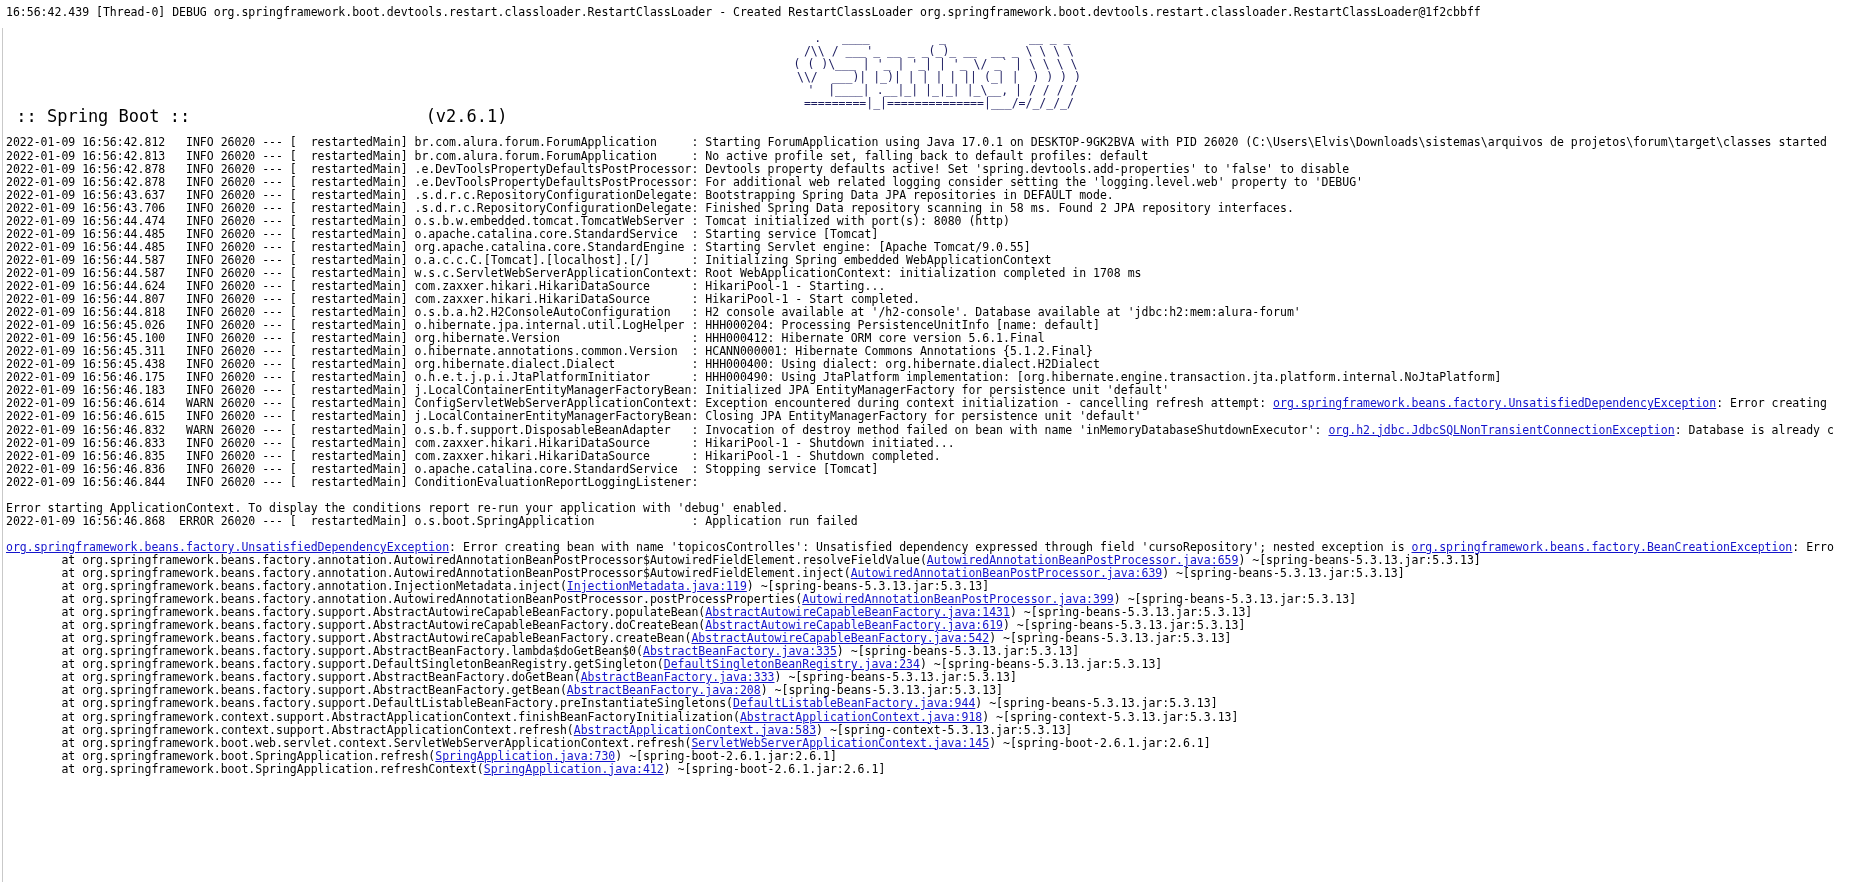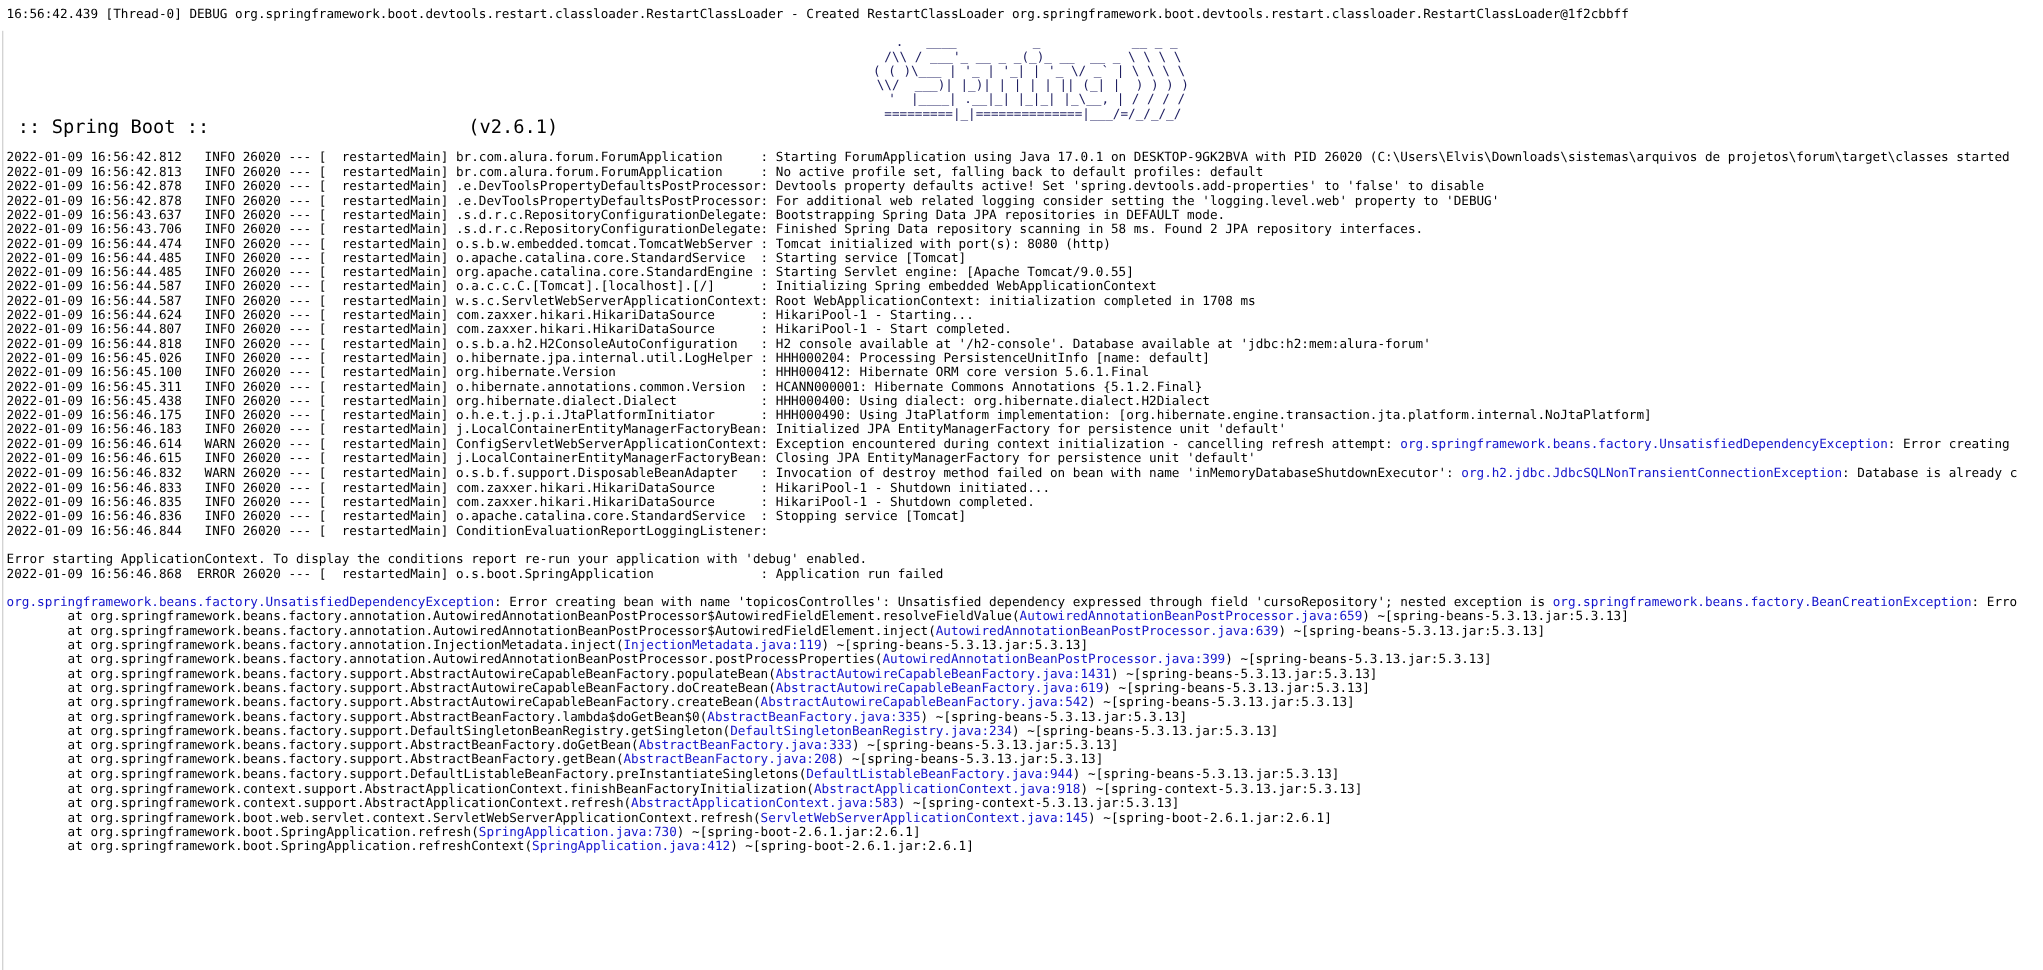--- a/index.html
+++ b/index.html
@@ -45,20 +45,21 @@
     text-align:center;
   }
   .bannerver{
     white-space:pre;
     line-height:13.05px;
     font-size:17px;
     color:#000;
   }
   a.link{
     color:#1414cc;
+    text-decoration:underline;
     cursor:pointer;
     text-align:center;
   }
 </style>
 </head>
 <body>
 
 <div id="console">
   <div class="gutter-rule"></div>
   <div class="lines" id="lines"><div class="line"><span>16:56:42.439 [Thread-0] DEBUG org.springframework.boot.devtools.restart.classloader.RestartClassLoader - Created RestartClassLoader org.springframework.boot.devtools.restart.classloader.RestartClassLoader@1f2cbbff</span></div><div class="blank">&nbsp;</div><div class="banner">  .   ____          _            __ _ _</div><div class="banner"> /\\ / ___'_ __ _ _(_)_ __  __ _ \ \ \ \</div><div class="banner">( ( )\___ | '_ | '_| | '_ \/ _` | \ \ \ \</div><div class="banner"> \\/  ___)| |_)| | | | | || (_| |  ) ) ) )</div><div class="banner">  '  |____| .__|_| |_|_| |_\__, | / / / /</div><div class="banner"> =========|_|==============|___/=/_/_/_/</div><div class="bannerver"> :: Spring Boot ::                       (v2.6.1)</div><div class="blank">&nbsp;</div><div class="line"><span>2022-01-09 16:56:42.812   INFO 26020 --- [  restartedMain] </span><span>br.com.alura.forum.ForumApplication     </span><span>: Starting ForumApplication using Java 17.0.1 on DESKTOP-9GK2BVA with PID 26020 (C:\Users\Elvis\Downloads\sistemas\arquivos de projetos\forum\target\classes started </span></div><div class="line"><span>2022-01-09 16:56:42.813   INFO 26020 --- [  restartedMain] </span><span>br.com.alura.forum.ForumApplication     </span><span>: No active profile set, falling back to default profiles: default</span></div><div class="line"><span>2022-01-09 16:56:42.878   INFO 26020 --- [  restartedMain] </span><span>.e.DevToolsPropertyDefaultsPostProcessor</span><span>: Devtools property defaults active! Set 'spring.devtools.add-properties' to 'false' to disable</span></div><div class="line"><span>2022-01-09 16:56:42.878   INFO 26020 --- [  restartedMain] </span><span>.e.DevToolsPropertyDefaultsPostProcessor</span><span>: For additional web related logging consider setting the 'logging.level.web' property to 'DEBUG'</span></div><div class="line"><span>2022-01-09 16:56:43.637   INFO 26020 --- [  restartedMain] </span><span>.s.d.r.c.RepositoryConfigurationDelegate</span><span>: Bootstrapping Spring Data JPA repositories in DEFAULT mode.</span></div><div class="line"><span>2022-01-09 16:56:43.706   INFO 26020 --- [  restartedMain] </span><span>.s.d.r.c.RepositoryConfigurationDelegate</span><span>: Finished Spring Data repository scanning in 58 ms. Found 2 JPA repository interfaces.</span></div><div class="line"><span>2022-01-09 16:56:44.474   INFO 26020 --- [  restartedMain] </span><span>o.s.b.w.embedded.tomcat.TomcatWebServer </span><span>: Tomcat initialized with port(s): 8080 (http)</span></div><div class="line"><span>2022-01-09 16:56:44.485   INFO 26020 --- [  restartedMain] </span><span>o.apache.catalina.core.StandardService  </span><span>: Starting service [Tomcat]</span></div><div class="line"><span>2022-01-09 16:56:44.485   INFO 26020 --- [  restartedMain] </span><span>org.apache.catalina.core.StandardEngine </span><span>: Starting Servlet engine: [Apache Tomcat/9.0.55]</span></div><div class="line"><span>2022-01-09 16:56:44.587   INFO 26020 --- [  restartedMain] </span><span>o.a.c.c.C.[Tomcat].[localhost].[/]      </span><span>: Initializing Spring embedded WebApplicationContext</span></div><div class="line"><span>2022-01-09 16:56:44.587   INFO 26020 --- [  restartedMain] </span><span>w.s.c.ServletWebServerApplicationContext</span><span>: Root WebApplicationContext: initialization completed in 1708 ms</span></div><div class="line"><span>2022-01-09 16:56:44.624   INFO 26020 --- [  restartedMain] </span><span>com.zaxxer.hikari.HikariDataSource      </span><span>: HikariPool-1 - Starting...</span></div><div class="line"><span>2022-01-09 16:56:44.807   INFO 26020 --- [  restartedMain] </span><span>com.zaxxer.hikari.HikariDataSource      </span><span>: HikariPool-1 - Start completed.</span></div><div class="line"><span>2022-01-09 16:56:44.818   INFO 26020 --- [  restartedMain] </span><span>o.s.b.a.h2.H2ConsoleAutoConfiguration   </span><span>: H2 console available at '/h2-console'. Database available at 'jdbc:h2:mem:alura-forum'</span></div><div class="line"><span>2022-01-09 16:56:45.026   INFO 26020 --- [  restartedMain] </span><span>o.hibernate.jpa.internal.util.LogHelper </span><span>: HHH000204: Processing PersistenceUnitInfo [name: default]</span></div><div class="line"><span>2022-01-09 16:56:45.100   INFO 26020 --- [  restartedMain] </span><span>org.hibernate.Version                   </span><span>: HHH000412: Hibernate ORM core version 5.6.1.Final</span></div><div class="line"><span>2022-01-09 16:56:45.311   INFO 26020 --- [  restartedMain] </span><span>o.hibernate.annotations.common.Version  </span><span>: HCANN000001: Hibernate Commons Annotations {5.1.2.Final}</span></div><div class="line"><span>2022-01-09 16:56:45.438   INFO 26020 --- [  restartedMain] </span><span>org.hibernate.dialect.Dialect           </span><span>: HHH000400: Using dialect: org.hibernate.dialect.H2Dialect</span></div><div class="line"><span>2022-01-09 16:56:46.175   INFO 26020 --- [  restartedMain] </span><span>o.h.e.t.j.p.i.JtaPlatformInitiator      </span><span>: HHH000490: Using JtaPlatform implementation: [org.hibernate.engine.transaction.jta.platform.internal.NoJtaPlatform]</span></div><div class="line"><span>2022-01-09 16:56:46.183   INFO 26020 --- [  restartedMain] </span><span>j.LocalContainerEntityManagerFactoryBean</span><span>: Initialized JPA EntityManagerFactory for persistence unit 'default'</span></div><div class="line"><span>2022-01-09 16:56:46.614   WARN 26020 --- [  restartedMain] </span><span>ConfigServletWebServerApplicationContext</span><span>: Exception encountered during context initialization - cancelling refresh attempt: <a class="link">org.springframework.beans.factory.UnsatisfiedDependencyException</a>: Error creating </span></div><div class="line"><span>2022-01-09 16:56:46.615   INFO 26020 --- [  restartedMain] </span><span>j.LocalContainerEntityManagerFactoryBean</span><span>: Closing JPA EntityManagerFactory for persistence unit 'default'</span></div><div class="line"><span>2022-01-09 16:56:46.832   WARN 26020 --- [  restartedMain] </span><span>o.s.b.f.support.DisposableBeanAdapter   </span><span>: Invocation of destroy method failed on bean with name 'inMemoryDatabaseShutdownExecutor': <a class="link">org.h2.jdbc.JdbcSQLNonTransientConnectionException</a>: Database is already c</span></div><div class="line"><span>2022-01-09 16:56:46.833   INFO 26020 --- [  restartedMain] </span><span>com.zaxxer.hikari.HikariDataSource      </span><span>: HikariPool-1 - Shutdown initiated...</span></div><div class="line"><span>2022-01-09 16:56:46.835   INFO 26020 --- [  restartedMain] </span><span>com.zaxxer.hikari.HikariDataSource      </span><span>: HikariPool-1 - Shutdown completed.</span></div><div class="line"><span>2022-01-09 16:56:46.836   INFO 26020 --- [  restartedMain] </span><span>o.apache.catalina.core.StandardService  </span><span>: Stopping service [Tomcat]</span></div><div class="line"><span>2022-01-09 16:56:46.844   INFO 26020 --- [  restartedMain] </span><span>ConditionEvaluationReportLoggingListener</span><span>:</span></div><div class="blank">&nbsp;</div><div class="line"><span>Error starting ApplicationContext. To display the conditions report re-run your application with 'debug' enabled.</span></div><div class="line"><span>2022-01-09 16:56:46.868  ERROR 26020 --- [  restartedMain] </span><span>o.s.boot.SpringApplication              </span><span>: Application run failed</span></div><div class="blank">&nbsp;</div><div class="line"><a class="link">org.springframework.beans.factory.UnsatisfiedDependencyException</a><span>: Error creating bean with name 'topicosControlles': Unsatisfied dependency expressed through field 'cursoRepository'; nested exception is </span><a class="link">org.springframework.beans.factory.BeanCreationException</a><span>: Erro</span></div><div class="line"><span>        at org.springframework.beans.factory.annotation.AutowiredAnnotationBeanPostProcessor$AutowiredFieldElement.resolveFieldValue(</span><a class="link">AutowiredAnnotationBeanPostProcessor.java:659</a><span>) ~[spring-beans-5.3.13.jar:5.3.13]</span></div><div class="line"><span>        at org.springframework.beans.factory.annotation.AutowiredAnnotationBeanPostProcessor$AutowiredFieldElement.inject(</span><a class="link">AutowiredAnnotationBeanPostProcessor.java:639</a><span>) ~[spring-beans-5.3.13.jar:5.3.13]</span></div><div class="line"><span>        at org.springframework.beans.factory.annotation.InjectionMetadata.inject(</span><a class="link">InjectionMetadata.java:119</a><span>) ~[spring-beans-5.3.13.jar:5.3.13]</span></div><div class="line"><span>        at org.springframework.beans.factory.annotation.AutowiredAnnotationBeanPostProcessor.postProcessProperties(</span><a class="link">AutowiredAnnotationBeanPostProcessor.java:399</a><span>) ~[spring-beans-5.3.13.jar:5.3.13]</span></div><div class="line"><span>        at org.springframework.beans.factory.support.AbstractAutowireCapableBeanFactory.populateBean(</span><a class="link">AbstractAutowireCapableBeanFactory.java:1431</a><span>) ~[spring-beans-5.3.13.jar:5.3.13]</span></div><div class="line"><span>        at org.springframework.beans.factory.support.AbstractAutowireCapableBeanFactory.doCreateBean(</span><a class="link">AbstractAutowireCapableBeanFactory.java:619</a><span>) ~[spring-beans-5.3.13.jar:5.3.13]</span></div><div class="line"><span>        at org.springframework.beans.factory.support.AbstractAutowireCapableBeanFactory.createBean(</span><a class="link">AbstractAutowireCapableBeanFactory.java:542</a><span>) ~[spring-beans-5.3.13.jar:5.3.13]</span></div><div class="line"><span>        at org.springframework.beans.factory.support.AbstractBeanFactory.lambda$doGetBean$0(</span><a class="link">AbstractBeanFactory.java:335</a><span>) ~[spring-beans-5.3.13.jar:5.3.13]</span></div><div class="line"><span>        at org.springframework.beans.factory.support.DefaultSingletonBeanRegistry.getSingleton(</span><a class="link">DefaultSingletonBeanRegistry.java:234</a><span>) ~[spring-beans-5.3.13.jar:5.3.13]</span></div><div class="line"><span>        at org.springframework.beans.factory.support.AbstractBeanFactory.doGetBean(</span><a class="link">AbstractBeanFactory.java:333</a><span>) ~[spring-beans-5.3.13.jar:5.3.13]</span></div><div class="line"><span>        at org.springframework.beans.factory.support.AbstractBeanFactory.getBean(</span><a class="link">AbstractBeanFactory.java:208</a><span>) ~[spring-beans-5.3.13.jar:5.3.13]</span></div><div class="line"><span>        at org.springframework.beans.factory.support.DefaultListableBeanFactory.preInstantiateSingletons(</span><a class="link">DefaultListableBeanFactory.java:944</a><span>) ~[spring-beans-5.3.13.jar:5.3.13]</span></div><div class="line"><span>        at org.springframework.context.support.AbstractApplicationContext.finishBeanFactoryInitialization(</span><a class="link">AbstractApplicationContext.java:918</a><span>) ~[spring-context-5.3.13.jar:5.3.13]</span></div><div class="line"><span>        at org.springframework.context.support.AbstractApplicationContext.refresh(</span><a class="link">AbstractApplicationContext.java:583</a><span>) ~[spring-context-5.3.13.jar:5.3.13]</span></div><div class="line"><span>        at org.springframework.boot.web.servlet.context.ServletWebServerApplicationContext.refresh(</span><a class="link">ServletWebServerApplicationContext.java:145</a><span>) ~[spring-boot-2.6.1.jar:2.6.1]</span></div><div class="line"><span>        at org.springframework.boot.SpringApplication.refresh(</span><a class="link">SpringApplication.java:730</a><span>) ~[spring-boot-2.6.1.jar:2.6.1]</span></div><div class="line"><span>        at org.springframework.boot.SpringApplication.refreshContext(</span><a class="link">SpringApplication.java:412</a><span>) ~[spring-boot-2.6.1.jar:2.6.1]</span></div></div>

